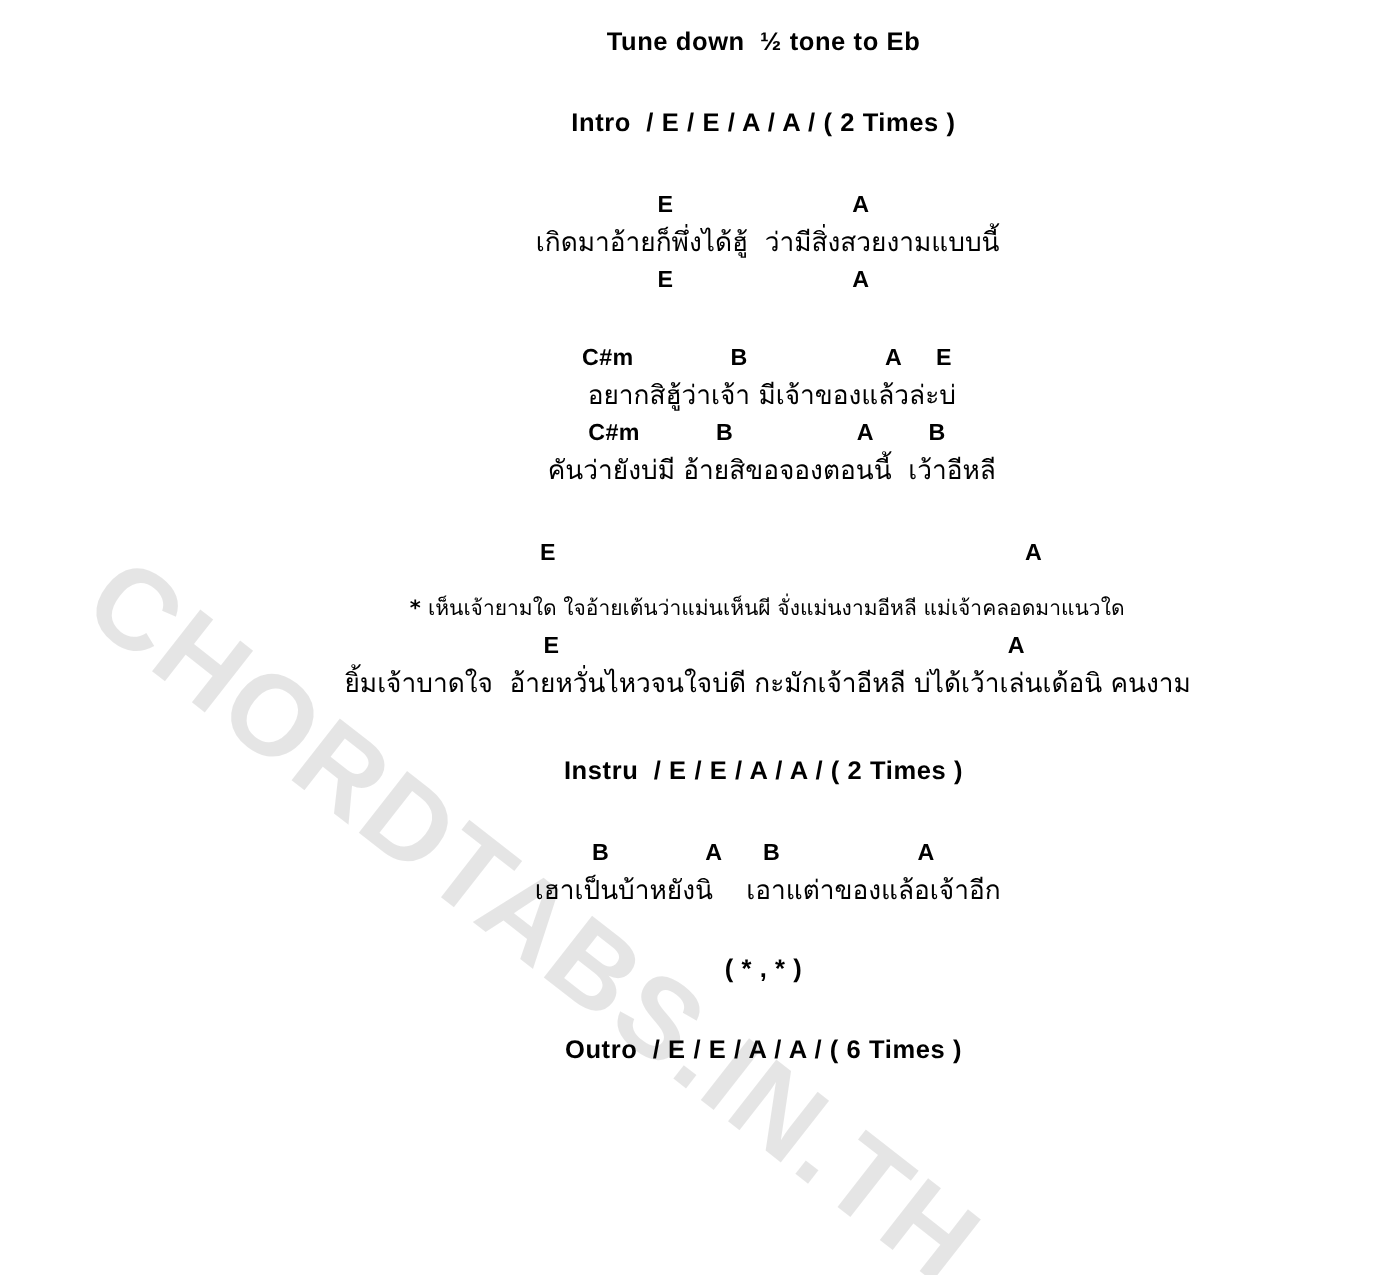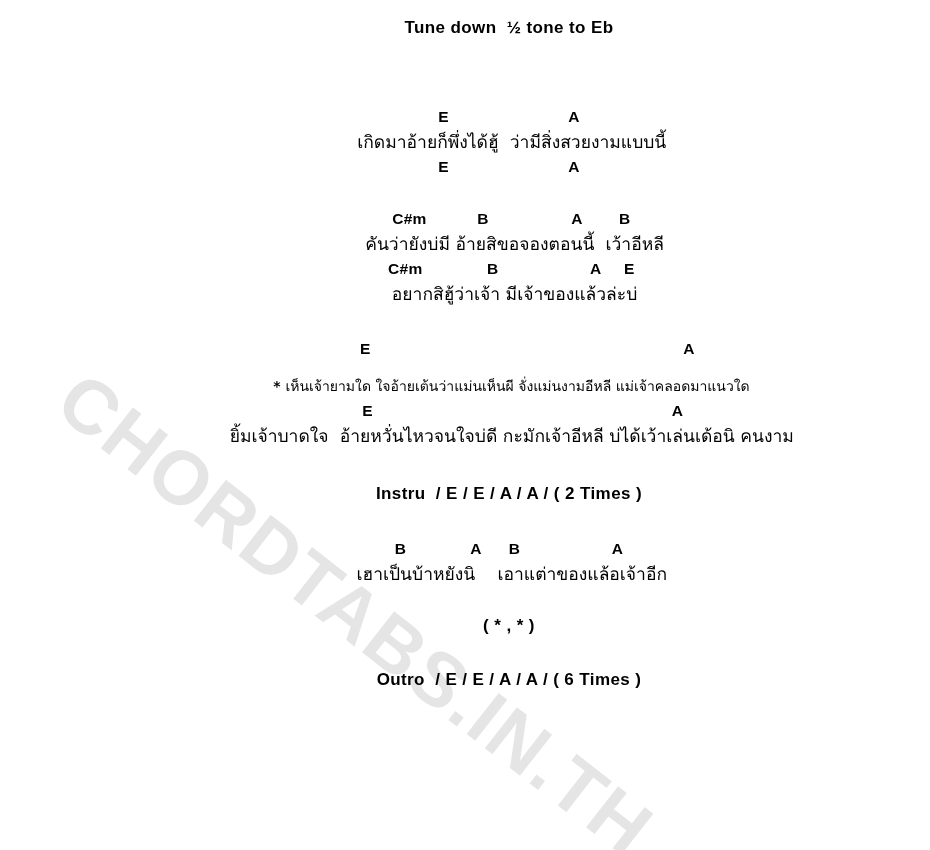--- a/index.html
+++ b/index.html
@@ -93,43 +93,44 @@
   <div class="watermark">
     <span>CHORDTABS.IN.TH</span>
   </div>
 
   <div class="content">
 
     <div class="hdr">Tune down  ½ tone to Eb</div>
 
     <div class="spacer-lg"></div>
 
+    <div class="hdr">Intro  / E / E / A / A / ( 2 Times )</div>
 
     <div class="spacer-lg"></div>
 
     <div class="block">
       <div class="pair">
         <div class="chordline">E                          A</div>
         <div class="lyricline"> เกิดมาอ้ายก็พึ่งได้ฮู้  ว่ามีสิ่งสวยงามแบบนี้</div>
       </div>
       <div class="pair">
         <div class="chordline">E                          A</div>
       </div>
     </div>
 
     <div class="section-gap"></div>
 
     <div class="block">
       <div class="pair">
+        <div class="chordline"> C#m              B                    A     E</div>
+        <div class="lyricline">  อยากสิฮู้ว่าเจ้า มีเจ้าของแล้วล่ะบ่</div>
+      </div>
+      <div class="pair">
         <div class="chordline"> C#m           B                  A        B</div>
         <div class="lyricline">  คันว่ายังบ่มี อ้ายสิขอจองตอนนี้  เว้าอีหลี</div>
-      </div>
-      <div class="pair">
-        <div class="chordline"> C#m              B                    A     E</div>
-        <div class="lyricline">  อยากสิฮู้ว่าเจ้า มีเจ้าของแล้วล่ะบ่</div>
       </div>
     </div>
 
     <div class="section-gap"></div>
 
     <div class="block">
       <div class="pair">
         <div class="chordline">        E                                                                    A</div>
         <div class="starline"><span> * </span><span class="lyr">เห็นเจ้ายามใด ใจอ้ายเต้นว่าแม่นเห็นผี จั่งแม่นงามอีหลี แม่เจ้าคลอดมาแนวใด</span></div>
       </div>

